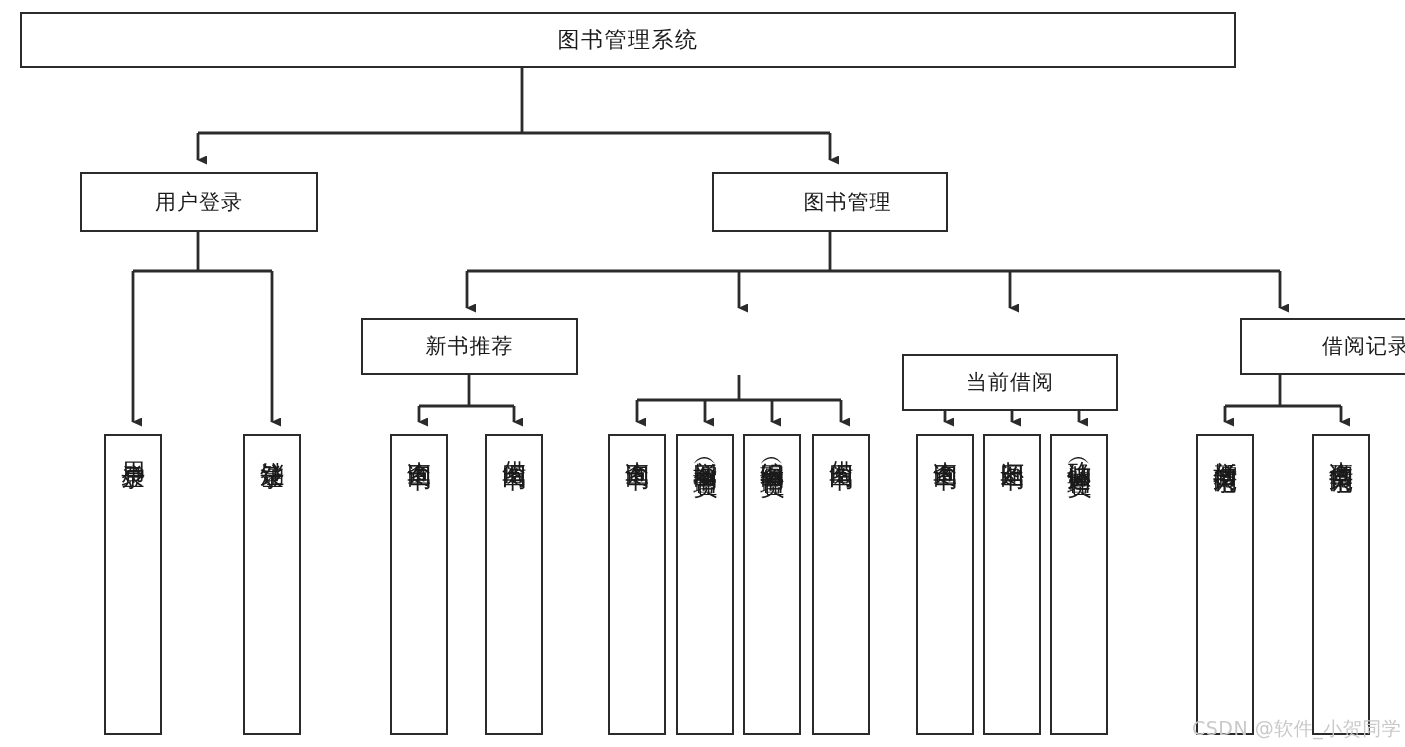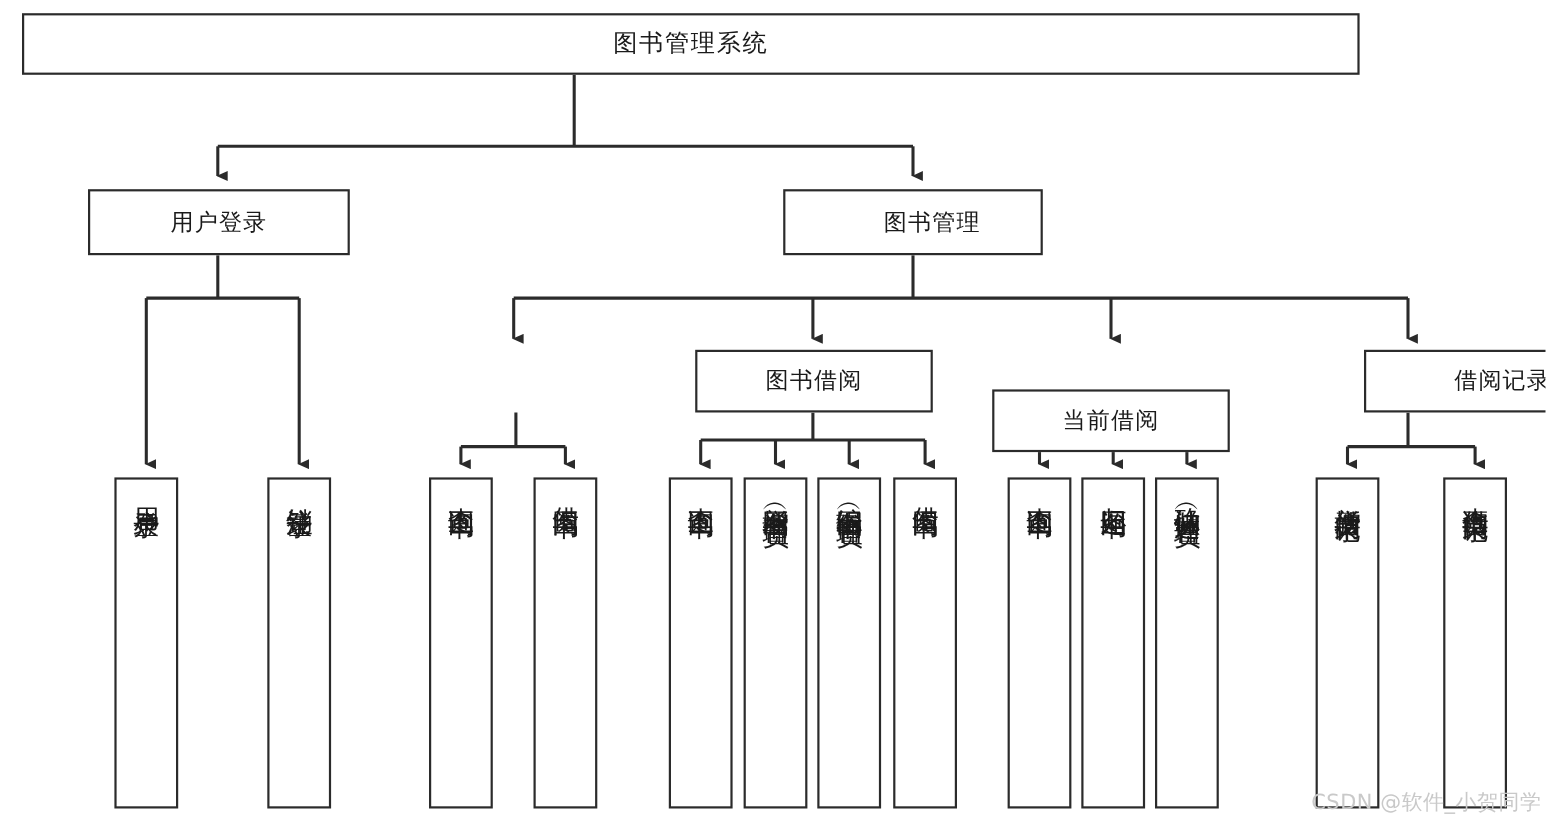--- a/index.html
+++ b/index.html
@@ -135,22 +135,22 @@
     <span class="node-label">图书管理系统</span>
   </div>
 
   <div class="node horiz" style="left:80px; top:172px; width:238px; height:60px;">
     <span class="node-label">用户登录</span>
   </div>
   <div class="node horiz" style="left:712px; top:172px; width:236px; height:60px;padding-left:35px;">
     <span class="node-label">图书管理</span>
   </div>
 
-  <div class="node horiz" style="left:632px; top:318px; width:216px; height:57px;">
-    <span class="node-label">图书借阅</span>
+  <div class="node horiz" style="left:361px; top:318px; width:217px; height:57px;">
+    <span class="node-label">新书推荐</span>
   </div>
   <div class="node horiz" style="left:902px; top:318px; width:216px; height:57px;margin-top:36px;">
     <span class="node-label">当前借阅</span>
   </div>
   <div class="node horiz" style="left:1240px; top:318px; width:252px; height:57px;">
     <span class="node-label">借阅记录</span>
   </div>
 
   <div class="node leaf" style="left:104px; top:434px; width:58px; height:301px;">
     <span class="node-label">用户登录</span>

